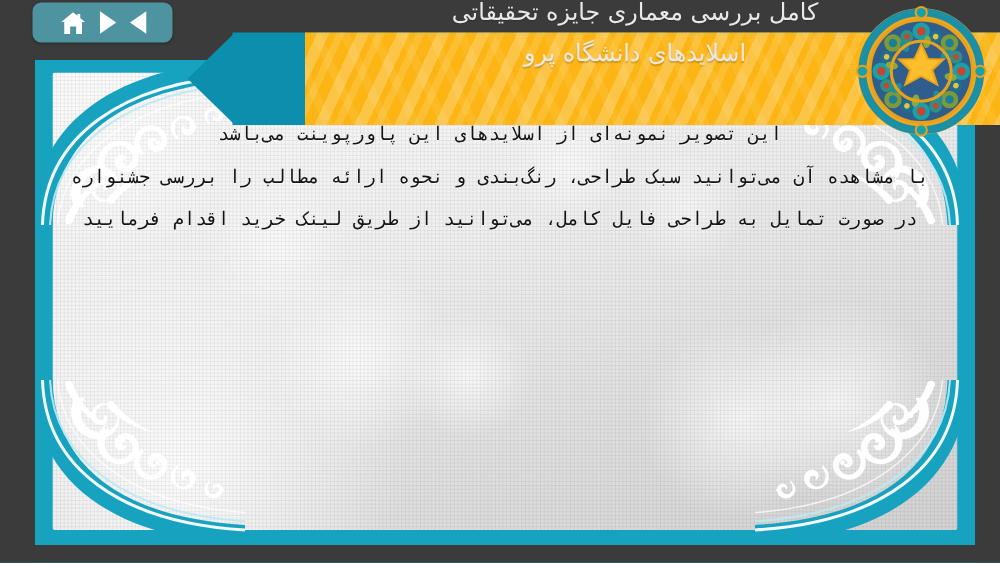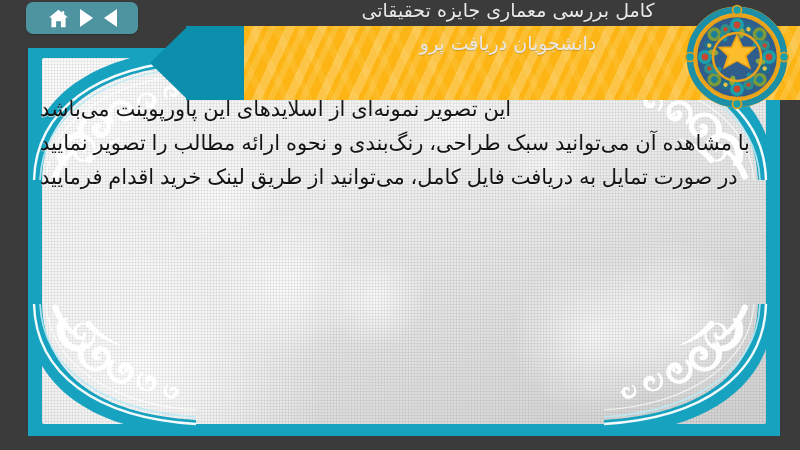--- a/index.html
+++ b/index.html
@@ -111,24 +111,24 @@
   
   .orn{position:absolute;width:170px;height:132px;z-index:4;pointer-events:none;}
   .orn-tl{left:26px;top:48px;}
   .orn-tr{left:604px;top:48px;transform:scaleX(-1);}
   .orn-bl{left:26px;top:304px;transform:scaleY(-1);}
   .orn-br{left:604px;top:304px;transform:scale(-1,-1);}
 
   
   .body-text{
     position:absolute;left:40px;top:92px;right:40px;
-    z-index:10;direction:rtl;text-align:left;
+    z-index:10;direction:rtl;text-align:center;
     color:#141414;
-    font-size:21px;line-height:34px;
-    font-family:Liberation Sans, sans-serif;
+    font-size:15px;line-height:34px;
+    font-family:Liberation Mono, monospace;
     text-shadow:0 1px 0 rgba(255,255,255,.55);
   }
   .body-text .ln{display:block;white-space:nowrap;}
 </style>
 </head>
 <body>
 
 <div id="stage">
 
   <div class="slide">
@@ -230,38 +230,38 @@
           <circle cx="128" cy="54" r="1.6"></circle>
         <circle cx="152" cy="44" r="1.3"></circle>
         <path d="M26 128 c6-16 19-28 35-34 -14 10-24 21-29 36 -2 3-7 1-6-2z"></path>
         <path d="M60 110 c10-10 23-17 37-20 -13 6-24 14-32 24 -2 3-7 0-5-4z"></path>
       </g>
     </svg>
   </div>
 
   <div class="body-text">
     <span class="ln">این تصویر نمونه‌ای از اسلایدهای این پاورپوینت می‌باشد</span>
-    <span class="ln">با مشاهده آن می‌توانید سبک طراحی، رنگ‌بندی و نحوه ارائه مطالب را تصویر نمایید</span>
-    <span class="ln">در صورت تمایل به دریافت فایل کامل، می‌توانید از طریق لینک خرید اقدام فرمایید</span>
+    <span class="ln">با مشاهده آن می‌توانید سبک طراحی، رنگ‌بندی و نحوه ارائه مطالب را بررسی جشنواره</span>
+    <span class="ln">در صورت تمایل به طراحی فایل کامل، می‌توانید از طریق لینک خرید اقدام فرمایید</span>
   </div>
 
   <div class="chrome-top"></div>
   <div class="chrome-left"></div>
   <div class="chrome-right"></div>
   <div class="chrome-bottom"></div>
 
   <div class="banner-wrap">
     <div class="banner-arrow"></div>
     <div class="banner-body"></div>
     <div class="banner-yellow"></div>
   </div>
 
   <div class="title-text">
     <span class="ln">کامل بررسی معماری جایزه تحقیقاتی</span>
-    <span class="ln">دانشجویان دریافت پرو</span>
+    <span class="ln">اسلایدهای دانشگاه پرو</span>
   </div>
 
   <div class="medallion">
     <svg viewBox="0 0 106 106" width="106" height="106" aria-hidden="true">
       <defs>
         <clipPath id="mclip">
             <circle cx="53" cy="53" r="49"></circle>
           </clipPath>
       </defs>
       <circle cx="53" cy="53" r="49" fill="#f0a81c"></circle>

